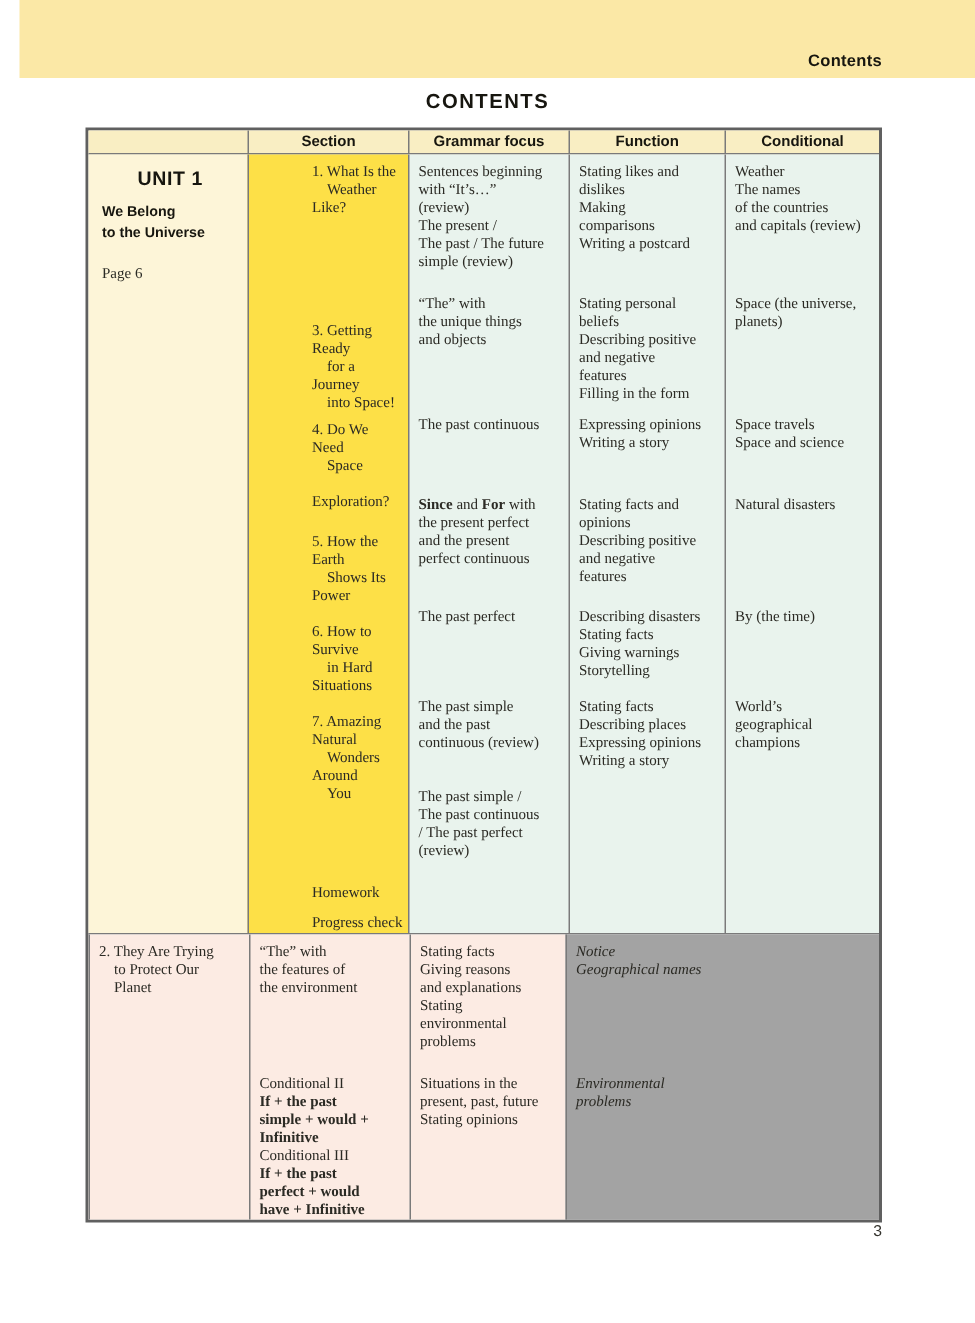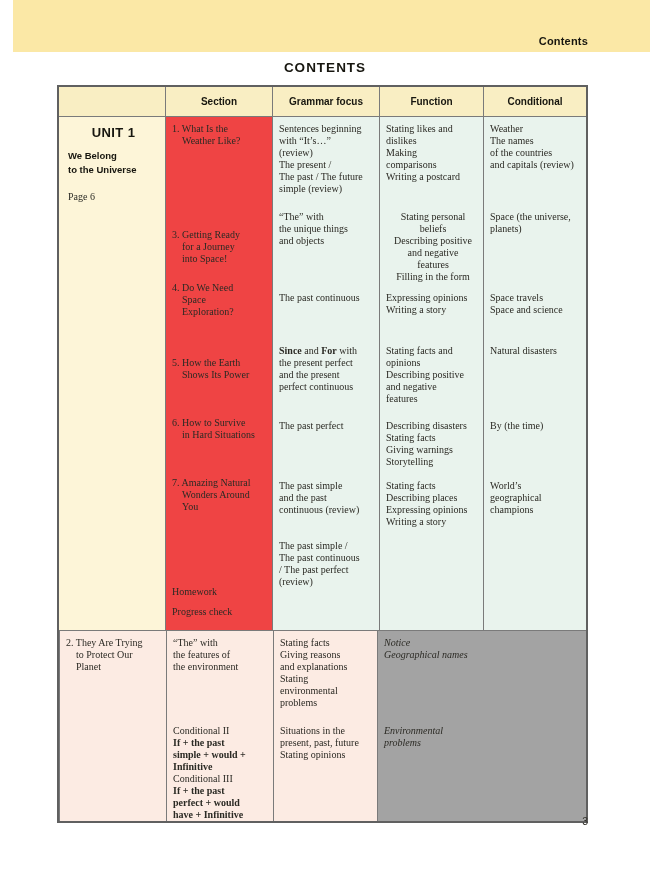--- a/index.html
+++ b/index.html
@@ -25,21 +25,21 @@
     font-family: "Liberation Sans", sans-serif; font-weight: bold;
     font-size: 13.5px; letter-spacing: 1px; color: #17160f;
   }
 
   .toc-table {
     position: absolute; left: 57px; top: 85px; width: 531px;
     box-sizing: border-box; border: 2px solid #606060; background: #fff;
   }
   .header-row { display: flex; background: #f9eec3; border-bottom: 1px solid #7a7a7a; }
   .hcell {
-    height: 29px; display: flex; align-items: center; justify-content: center;
+    height: 15px; display: flex; align-items: center; justify-content: center;
     font-family: "Liberation Sans", sans-serif; font-weight: bold;
     font-size: 10px; color: #17160f; box-sizing: border-box;
   }
   .c0 { width: 106px; flex: none; }
   .c1 { width: 107px; flex: none; }
   .c2 { width: 107px; flex: none; }
   .c3 { width: 104px; flex: none; }
   .c4 { flex: 1; min-width: 0; }
   .hcell + .hcell { border-left: 1px solid #7a7a7a; }
 
@@ -97,21 +97,21 @@
       <div class="hcell c4">Conditional</div>
     </div>
     <div id="units">
         <div class="unit-row" style="min-height: 512px;">
           <div class="unit-cell c0">
             <div class="unit-name">UNIT 1</div>
             <div class="unit-subtitle">We Belong
 to the Universe</div>
             <div class="unit-pageref">Page 6</div>
           </div>
-          <div class="col c1" style="background: #ef4444;">
+          <div class="col c1" style="background: #fde047; padding-left: 36px;">
             <div class="entry" style="min-height: 88px;">1. What Is the
     Weather Like?</div>
             <div class="entry" style="min-height: 53px; margin-top: 18px;">3. Getting Ready
     for a Journey
     into Space!</div>
             <div class="entry" style="min-height: 75px;">4. Do We Need
     Space
     Exploration?</div>
             <div class="entry" style="min-height: 60px;">5. How the Earth
     Shows Its Power</div>
@@ -148,21 +148,21 @@
 (review)</div>
             <div class="entry" style="min-height: 20px;"></div>
             <div class="entry" style="min-height: 15px;"></div>
           </div>
           <div class="col c3" style="background: rgb(233, 243, 237);">
             <div class="entry" style="min-height: 88px;">Stating likes and
 dislikes
 Making
 comparisons
 Writing a postcard</div>
-            <div class="entry" style="min-height: 81px; text-align: center;">Stating personal
+            <div class="entry" style="min-height: 81px;">Stating personal
 beliefs
 Describing positive
 and negative
 features
 Filling in the form</div>
             <div class="entry" style="min-height: 53px;">Expressing opinions
 Writing a story</div>
             <div class="entry" style="min-height: 75px;">Stating facts and
 opinions
 Describing positive

